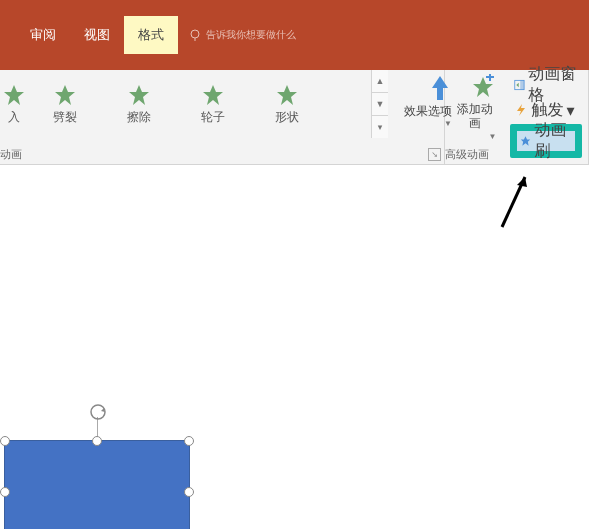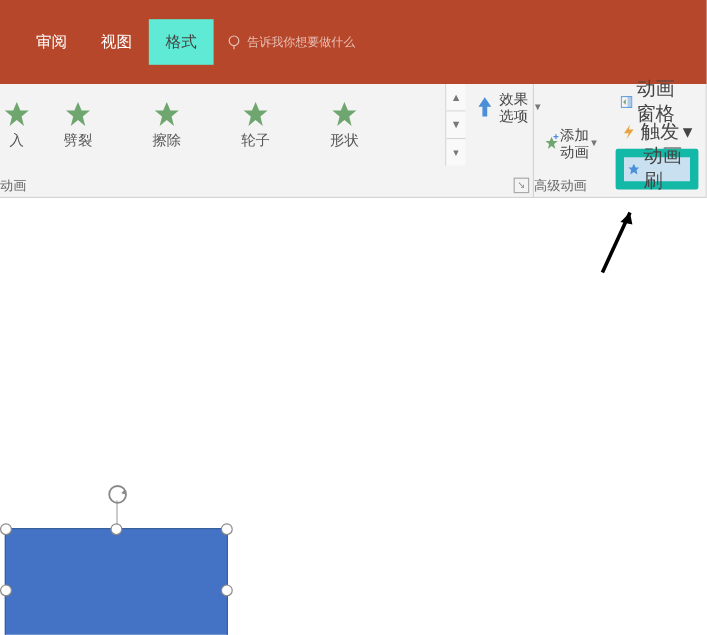--- a/index.html
+++ b/index.html
@@ -1,32 +1,32 @@
 <!DOCTYPE html>
 <html><head>
 <meta charset="utf-8">
 <style>
 html,body{margin:0;padding:0;font-family:"Microsoft YaHei","Segoe UI",sans-serif;font-size:12px;background:#fff;color:#333;width:589px;height:529px;overflow:hidden}
 .ribbon-tabs{background:#b7472a;height:38px;display:flex;align-items:center;padding:16px}
 .tab{color:#fff;padding:0 14px;height:38px;display:flex;align-items:center;font-size:13px;cursor:pointer}
-.tab.active{background:#5eead4;color:#444}
+.tab.active{background:#fef9c3;color:#444}
 .tell-me{display:flex;align-items:center;color:#e8bfb4;margin-left:10px;font-size:10px}
 .tell-me svg{margin-right:4px}
 .ribbon{background:#f3f3f3;height:94px;border-bottom:1px solid #d4d4d4;display:flex;position:relative}
 .group{border-right:1px solid #d4d4d4;display:flex;flex-direction:column;position:relative;height:94px}
 .group-label{position:absolute;bottom:2px;left:0;right:4px;text-align:left;font-size:11px;color:#666}
 .gallery-wrap{display:flex;align-items:flex-start;width:388px}
 .gallery{display:flex;flex-wrap:nowrap;overflow:hidden;height:68px;padding-top:4px;width:372px}
 .gallery-item{width:74px;display:flex;flex-direction:column;align-items:center;justify-content:center;cursor:pointer;height:60px}
 .gallery-item:first-child{width:28px}
 .gallery-item span{font-size:12px;color:#555;margin-top:2px}
 .gallery-scroll{width:16px;display:flex;flex-direction:column;border-left:1px solid #d4d4d4}
 .gallery-scroll div{height:22px;border-bottom:1px solid #d4d4d4;display:flex;align-items:center;justify-content:center;background:#f9f9f9;cursor:pointer;font-size:9px;color:#777}
 .dlg-launcher{position:absolute;right:3px;bottom:3px;width:11px;height:11px;border:1px solid #aaa;font-size:8px;color:#888;display:flex;align-items:center;justify-content:center;cursor:pointer}
-.vgroup{display:flex;flex-direction:row;align-items:center;justify-content:flex-start;padding:4px 8px 0;cursor:pointer}
+.vgroup{display:flex;flex-direction:column;align-items:flex-end;justify-content:flex-start;padding:4px 8px 0;cursor:pointer}
 .vgroup .lbl{font-size:12px;color:#444;text-align:center;line-height:1.2;margin-top:2px}
 .vgroup .caret{font-size:8px;color:#777;margin-top:1px}
 .adv-right{display:flex;flex-direction:column;justify-content:flex-start;padding:4px 6px 0;gap:3px}
 .small-btn{display:flex;align-items:center;font-size:16px;color:#444;cursor:pointer;padding:1px 4px;height:20px}
 .small-btn.active{background:#c8e0f0;border:7px solid #14b8a6;border-radius:2px;padding:0 3px}
 .small-btn svg{margin-right:3px}
 .canvas{position:relative;background:#fff;height:397px}
 .arrow{position:absolute;top:4px;left:497px}
 .sel-shape{position:absolute;top:275px;left:4px;width:184px;height:102px;background:#4472c4;border:1px solid #3a5f9e}
 .handle{position:absolute;width:8px;height:8px;background:#fff;border:1px solid #888;border-radius:50%}

